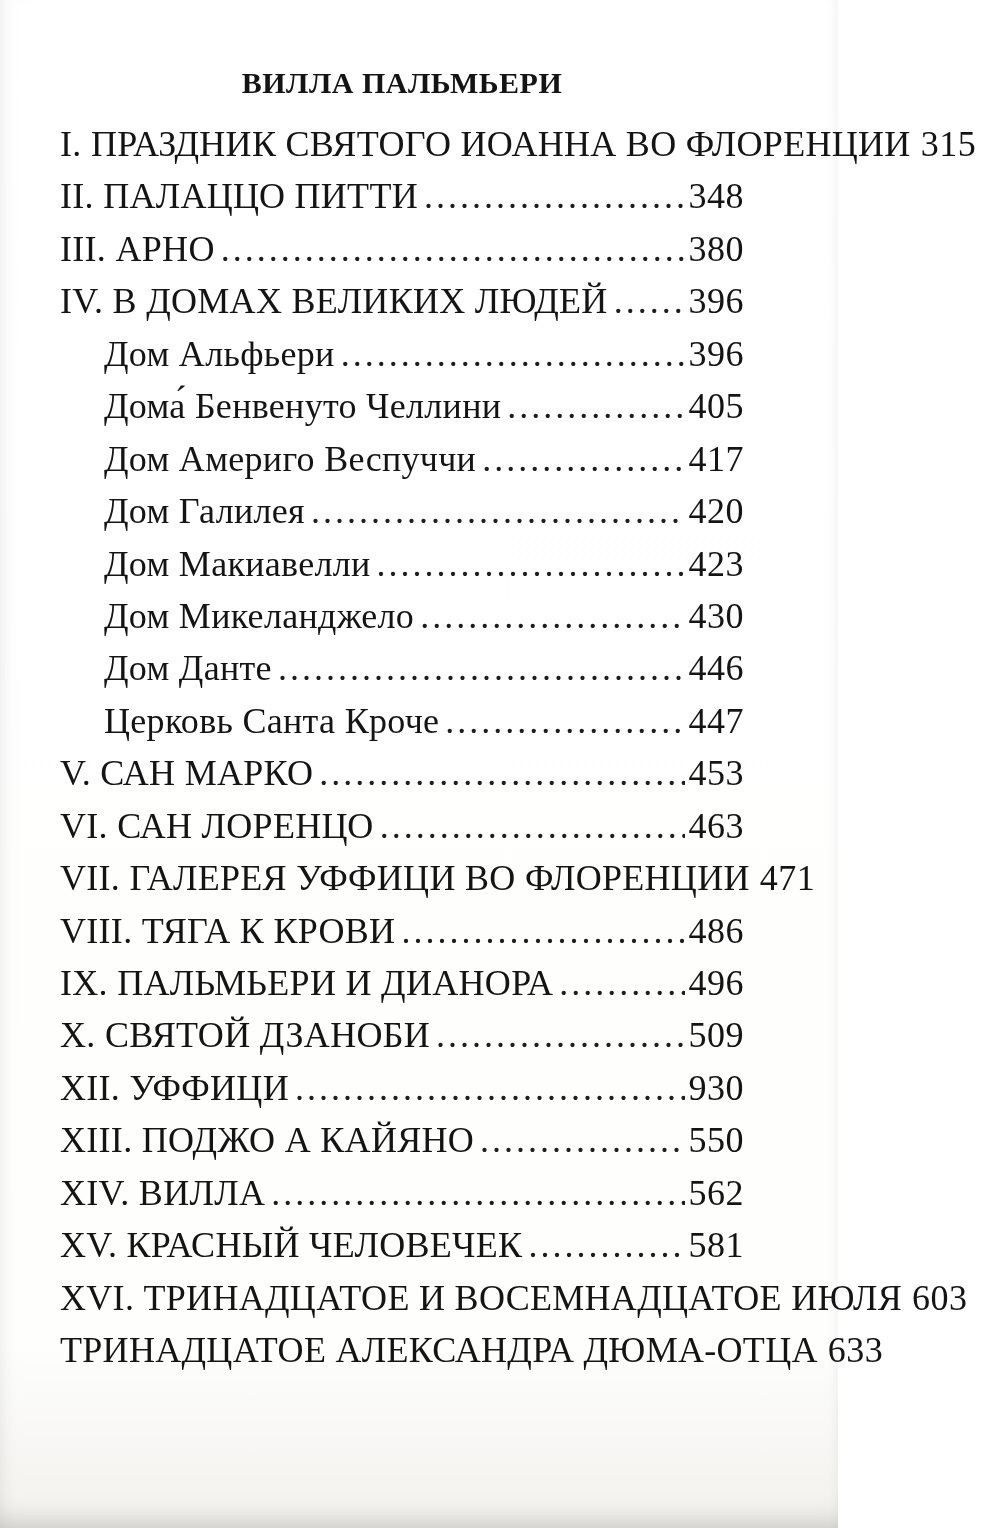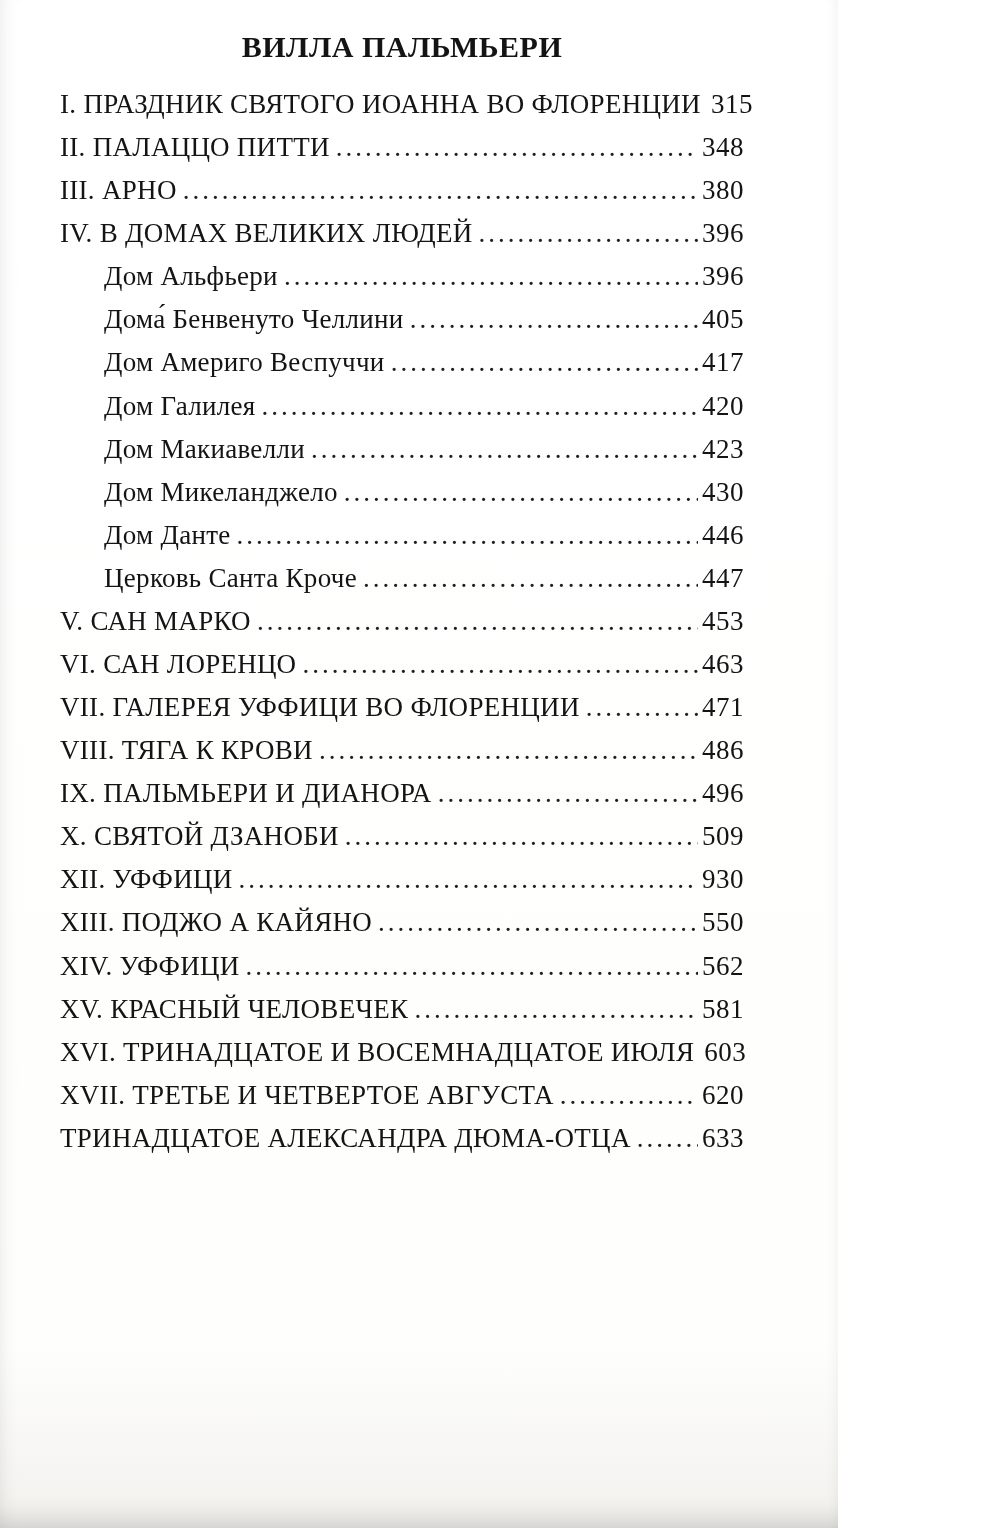--- a/index.html
+++ b/index.html
@@ -11,39 +11,39 @@
     width: 1000px;
     height: 1528px;
     background: #ffffff;
     font-family: "Liberation Serif", "DejaVu Serif", serif;
     color: #141414;
     overflow: hidden;
   }
   .page {
     width: 838px;
     height: 1528px;
-    padding: 30px 94px 0 60px;
+    padding: 66px 94px 0 60px;
     background: linear-gradient(180deg, #ffffff 0%, #fefefd 88%, #f3f2ef 99%);
     box-shadow:
       inset 0 -20px 26px -16px rgba(60,60,60,0.25),
       inset 16px 0 24px -20px rgba(60,60,60,0.10),
       inset -10px 0 18px -16px rgba(60,60,60,0.08);
   }
   .title {
     text-align: center;
     font-weight: bold;
     font-size: 30px;
     letter-spacing: 0.5px;
     margin: 0 0 26px 0;
   }
   .toc-list { width: 100%; }
   .row {
     display: flex;
     align-items: baseline;
-    font-size: 27px;
+    font-size: 36px;
     line-height: 1.04;
     margin-bottom: 15px;
   }
   .row.sub {
     padding-left: 44px;
   }
   .row.gap-top {
     margin-top: 14px;
   }
   .label {
@@ -166,38 +166,33 @@
         <span class="label">XII. УФФИЦИ</span>
         <span class="dots"></span>
         <span class="pagenum">930</span>
       </div>
       <div class="row">
         <span class="label">XIII. ПОДЖО А КАЙЯНО</span>
         <span class="dots"></span>
         <span class="pagenum">550</span>
       </div>
       <div class="row">
-        <span class="label">XIV. УФФИЦИ</span>
+        <span class="label">XIV. ВИЛЛА</span>
         <span class="dots"></span>
         <span class="pagenum">562</span>
       </div>
       <div class="row">
         <span class="label">XV. КРАСНЫЙ ЧЕЛОВЕЧЕК</span>
         <span class="dots"></span>
         <span class="pagenum">581</span>
       </div>
       <div class="row">
         <span class="label">XVI. ТРИНАДЦАТОЕ И ВОСЕМНАДЦАТОЕ ИЮЛЯ</span>
         <span class="dots"></span>
         <span class="pagenum">603</span>
       </div>
-      <div class="row">
-        <span class="label">XVII. ТРЕТЬЕ И ЧЕТВЕРТОЕ АВГУСТА</span>
-        <span class="dots"></span>
-        <span class="pagenum">620</span>
-      </div>
       <div class="row gap-top">
         <span class="label">ТРИНАДЦАТОЕ АЛЕКСАНДРА ДЮМА-ОТЦА</span>
         <span class="dots"></span>
         <span class="pagenum">633</span>
       </div>
     </div>
 </div>
 
 </body></html>

